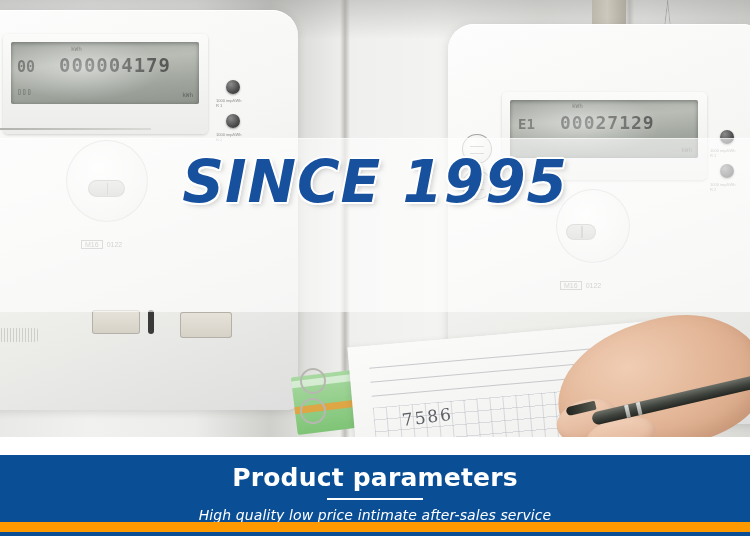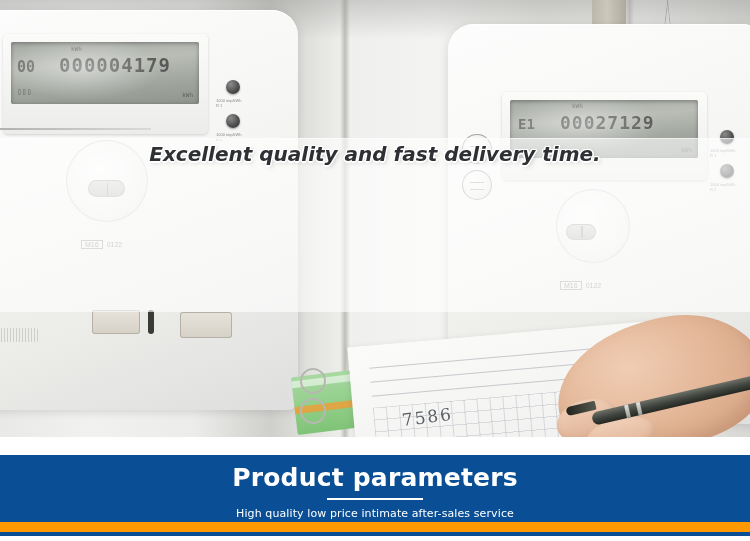--- a/index.html
+++ b/index.html
@@ -357,23 +357,24 @@
   }
   .section-rule {
     width: 96px;
     height: 2px;
     background: #ffffff;
     margin: 6px auto 0 auto;
   }
   .section-sub {
     margin: 7px 0 0 0;
     font-family: "DejaVu Sans", sans-serif;
-    font-size: 11px;
+    font-size: 14px;
     color: #ffffff;
     letter-spacing: .1px;
+    font-style: italic;
   }
   .accent-bar {
     position: absolute;
     left: 0; top: 522px;
     width: 750px; height: 10px;
     background: #ff9900;
   }
 </style>
 </head>
 <body>
@@ -467,21 +468,21 @@
     <div class="pen-band" style="left:34px;"></div>
     <div class="pen-band" style="left:46px;"></div>
   </div>
   <div class="pen-tip"></div>
 
   <div class="band">
     <div class="band-top-line"></div>
   </div>
 
   <div class="hero-copy">
-    <p class="subhead">Excellent quality and fast delivery time.</p>
+    <h1 class="headline">SINCE 1995</h1>
   </div>
 </div>
 
 <div class="section-banner">
   <h2 class="section-title">Product parameters</h2>
   <div class="section-rule"></div>
   <p class="section-sub">High quality low price intimate after-sales service</p>
 </div>
 <div class="accent-bar"></div>
 

